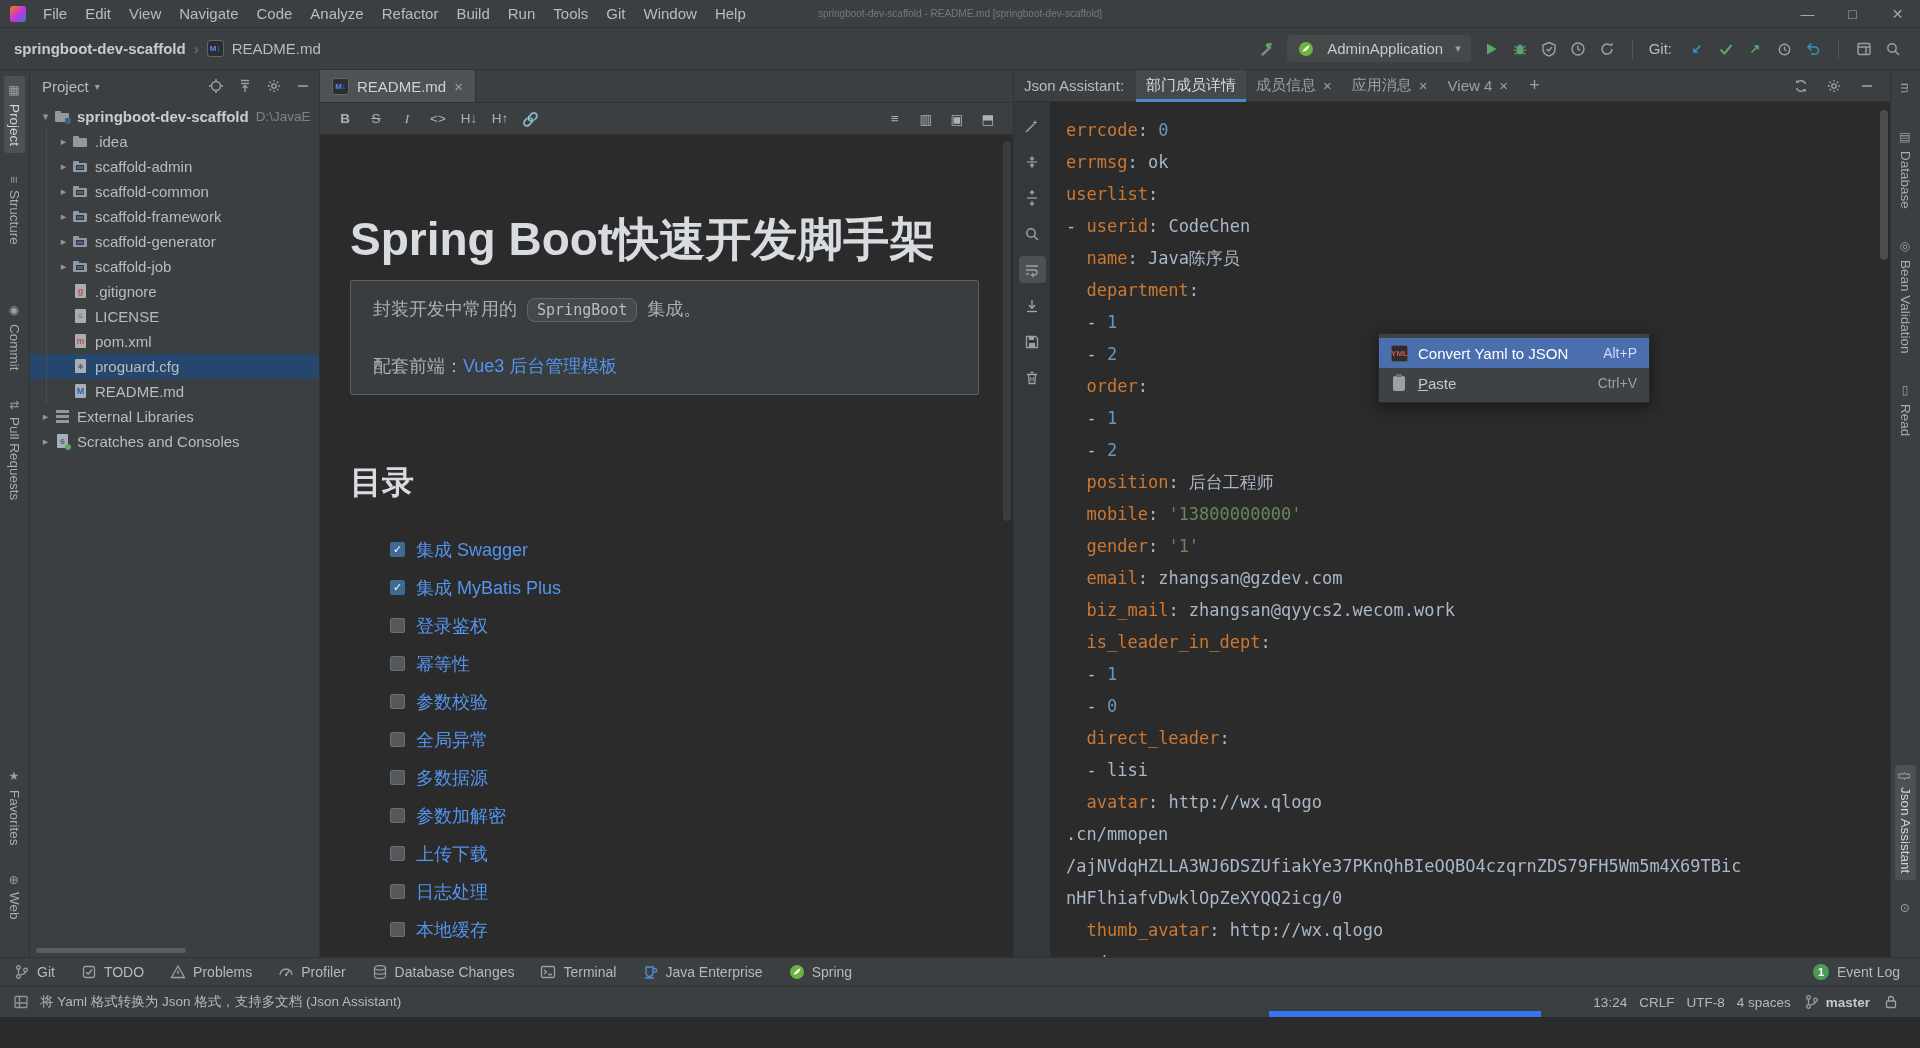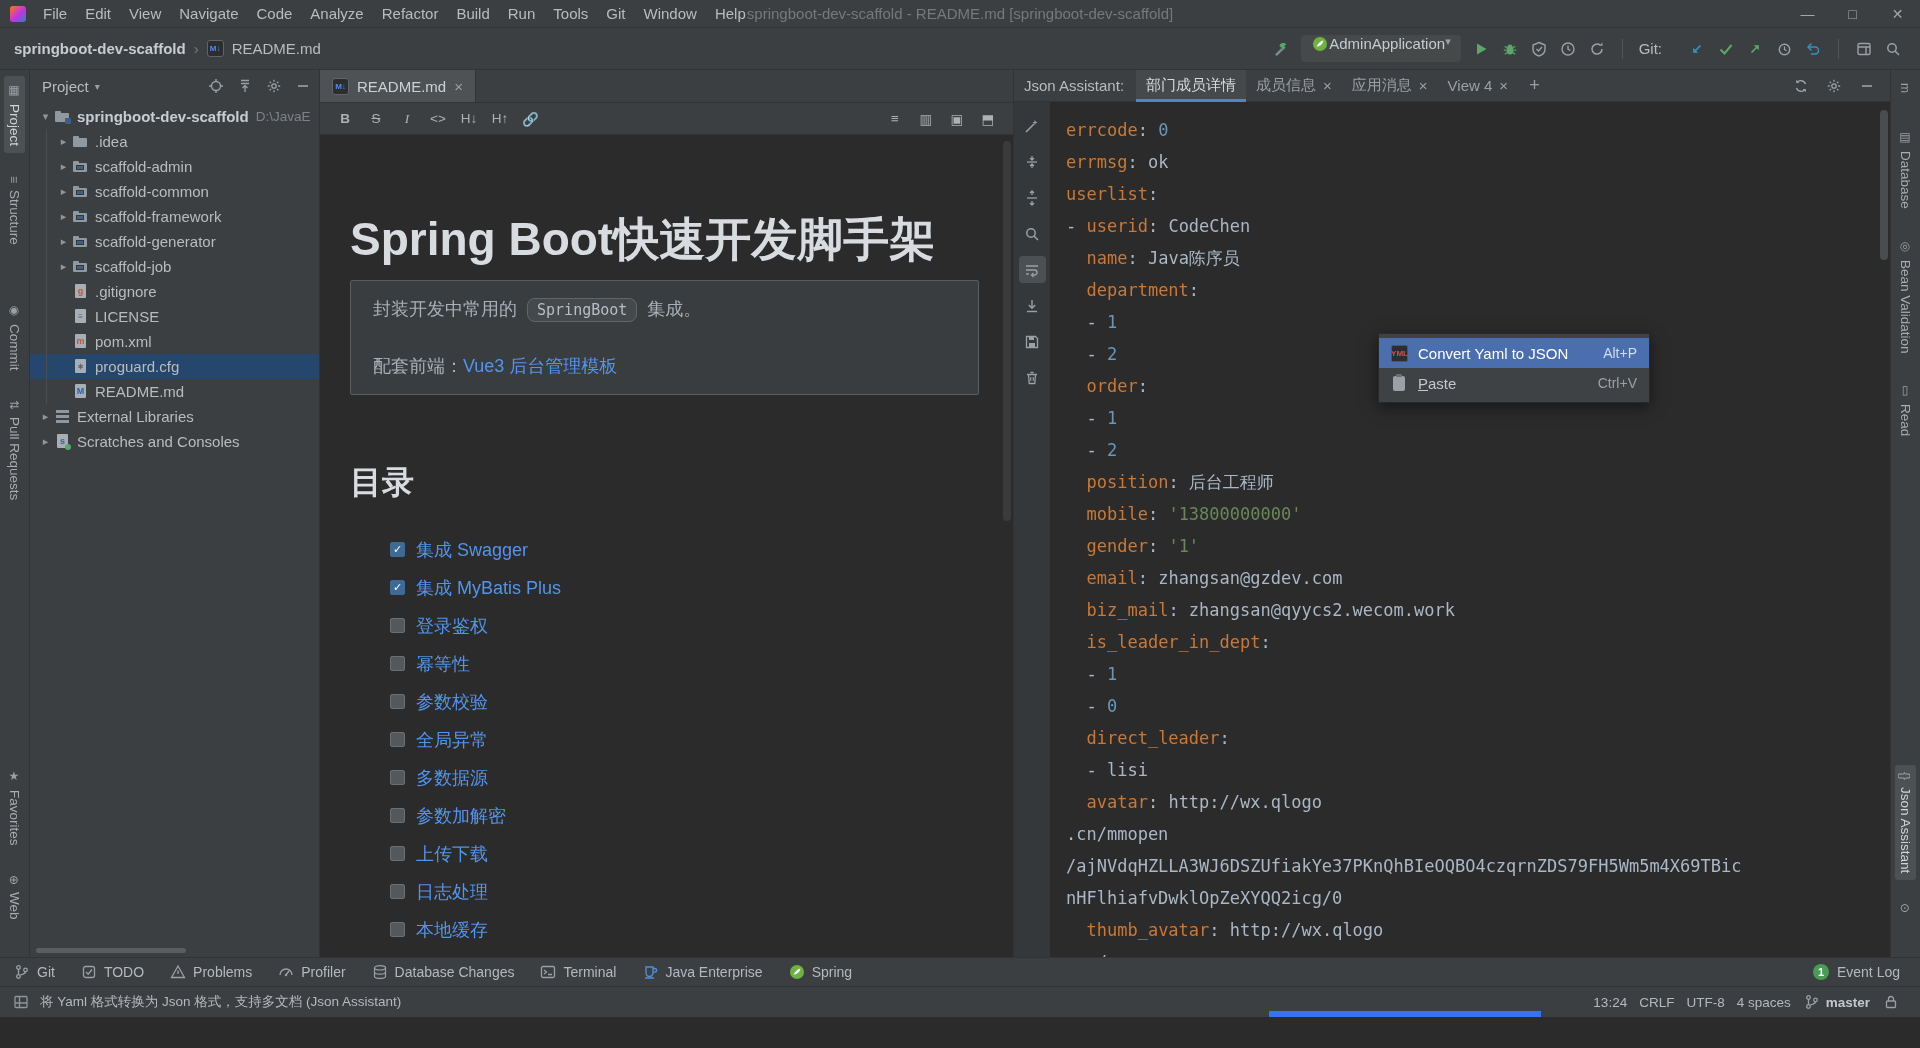--- a/index.html
+++ b/index.html
@@ -7,39 +7,39 @@
     font-family:"Liberation Sans",sans-serif;-webkit-font-smoothing:antialiased}
   i{font-style:normal}
   .app{position:relative;width:1920px;height:1017px;display:flex;flex-direction:column;background:#0ea5e9;color:#bbb}
 
   
   .titlebar{height:28px;flex:none;display:flex;align-items:center;background:#3c3f41;border-bottom:1px solid #313335;position:relative}
   .app-logo{width:16px;height:16px;border-radius:3px;margin:0 8px 0 10px;flex:none;
     background:linear-gradient(135deg,#f97a12,#c131e6 55%,#2788b5)}
   .menubar{display:flex}
   .menu-item{padding:0 9px;font-size:15px;color:#bbbbbb;line-height:28px}
-  .win-title{position:absolute;left:50%;transform:translateX(-50%);color:#787878;font-size:15px;white-space:nowrap}
+  .win-title{position:absolute;left:50%;transform:translateX(-50%);color:#787878;font-size:10px;white-space:nowrap}
   .win-controls{margin-left:auto;display:flex}
   .wc{width:45px;text-align:center;color:#a6a6a6;font-size:14px;line-height:28px}
 
   
   .navbar{height:42px;flex:none;display:flex;align-items:center;background:#3c3f41;border-bottom:1px solid #313335;padding:0 18px 0 14px}
   .breadcrumb{display:flex;align-items:center;gap:8px;font-size:15px}
   .crumb-project{font-weight:700;color:#c7ccd1}
   .crumb-sep{color:#777;font-size:15px}
   .mdchip{width:17px;height:17px;border:1px solid #5f6568;border-radius:3px;background:#2b2d2f;color:#548af7;
     font-weight:700;font-size:8px;display:inline-flex;align-items:center;justify-content:center;flex:none}
   .crumb-file{color:#bbbbbb}
   .run-cluster{margin-left:auto;display:flex;align-items:center;gap:11px}
   .nicon{width:18px;height:18px;display:inline-flex;align-items:center;justify-content:center;flex:none}
   .nicon svg{display:block}
-  .run-chip{display:flex;gap:0;background:#45494a;border-radius:4px;height:27px;padding:0 10px;font-size:15px;color:#c6cace}
+  .run-chip{display:flex;align-items:center;gap:12px;background:#45494a;border-radius:4px;height:27px;padding:0 10px;font-size:15px;color:#c6cace}
   .chev{color:#9aa0a6;font-size:11px}
   .vsep{width:1px;height:20px;background:#515558;margin:0 5px}
-  .git-label{color:#bbb;font-size:15px;margin-right:15px}
+  .git-label{color:#bbb;font-size:15px;margin-right:5px}
 
   
   .main{flex:1;display:flex;min-height:0}
   .stripe{width:30px;flex:none;background:#3c3f41;display:flex;flex-direction:column;align-items:center;padding:6px 0}
   .stripe-left{border-right:1px solid #313335}
   .stripe-right{border-left:1px solid #313335}
   .sgroup{display:flex;flex-direction:column;align-items:center;gap:16px}
   .sg-mid{margin-top:44px}
   .sg-bottom{margin-top:auto;margin-bottom:24px}
   .stripe-item{writing-mode:vertical-rl;text-orientation:mixed;font-size:13.5px;color:#a8adb2;padding:7px 3px;border-radius:3px;white-space:nowrap}

